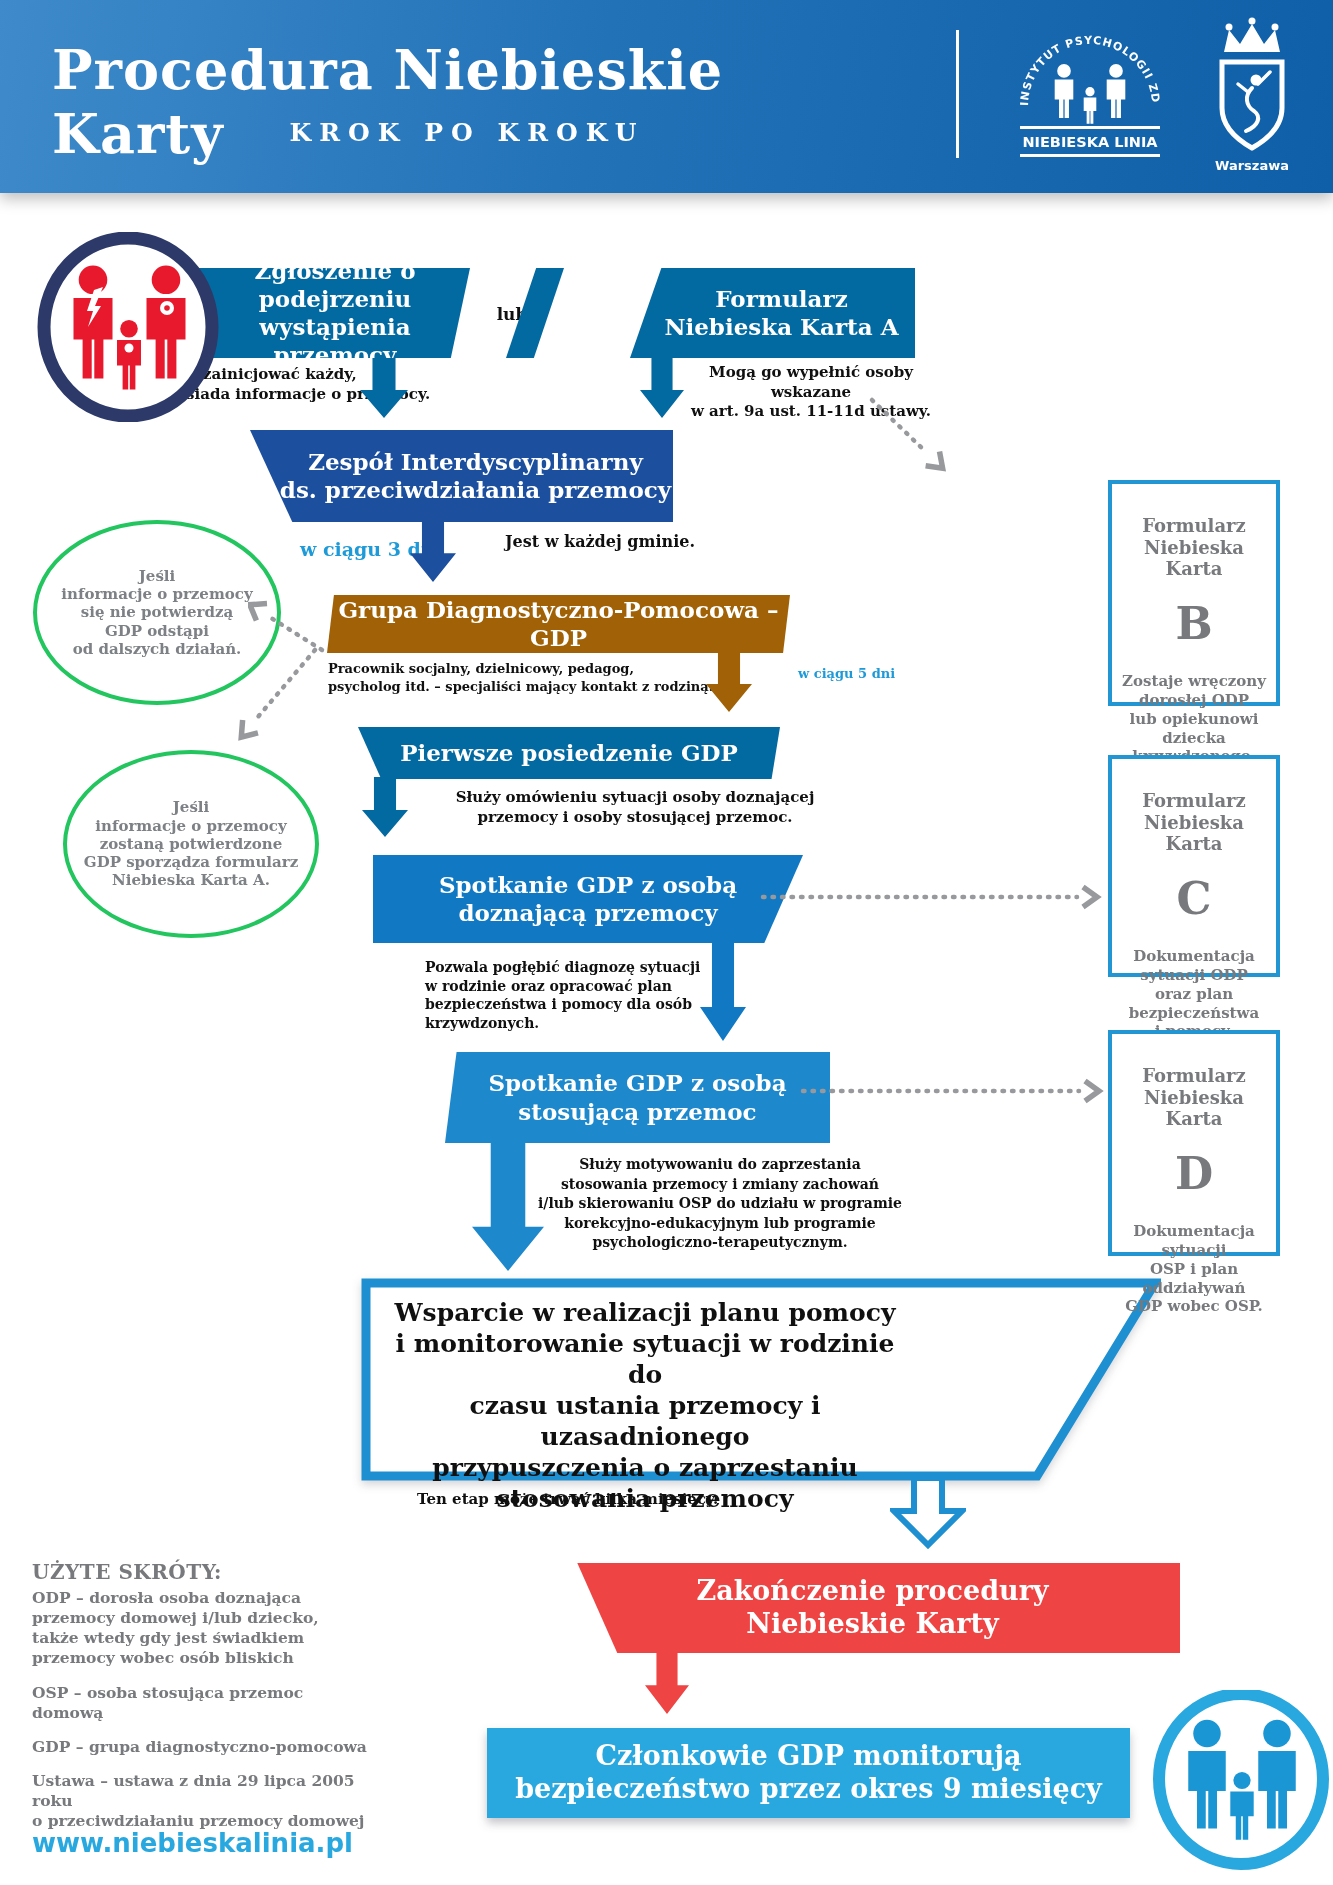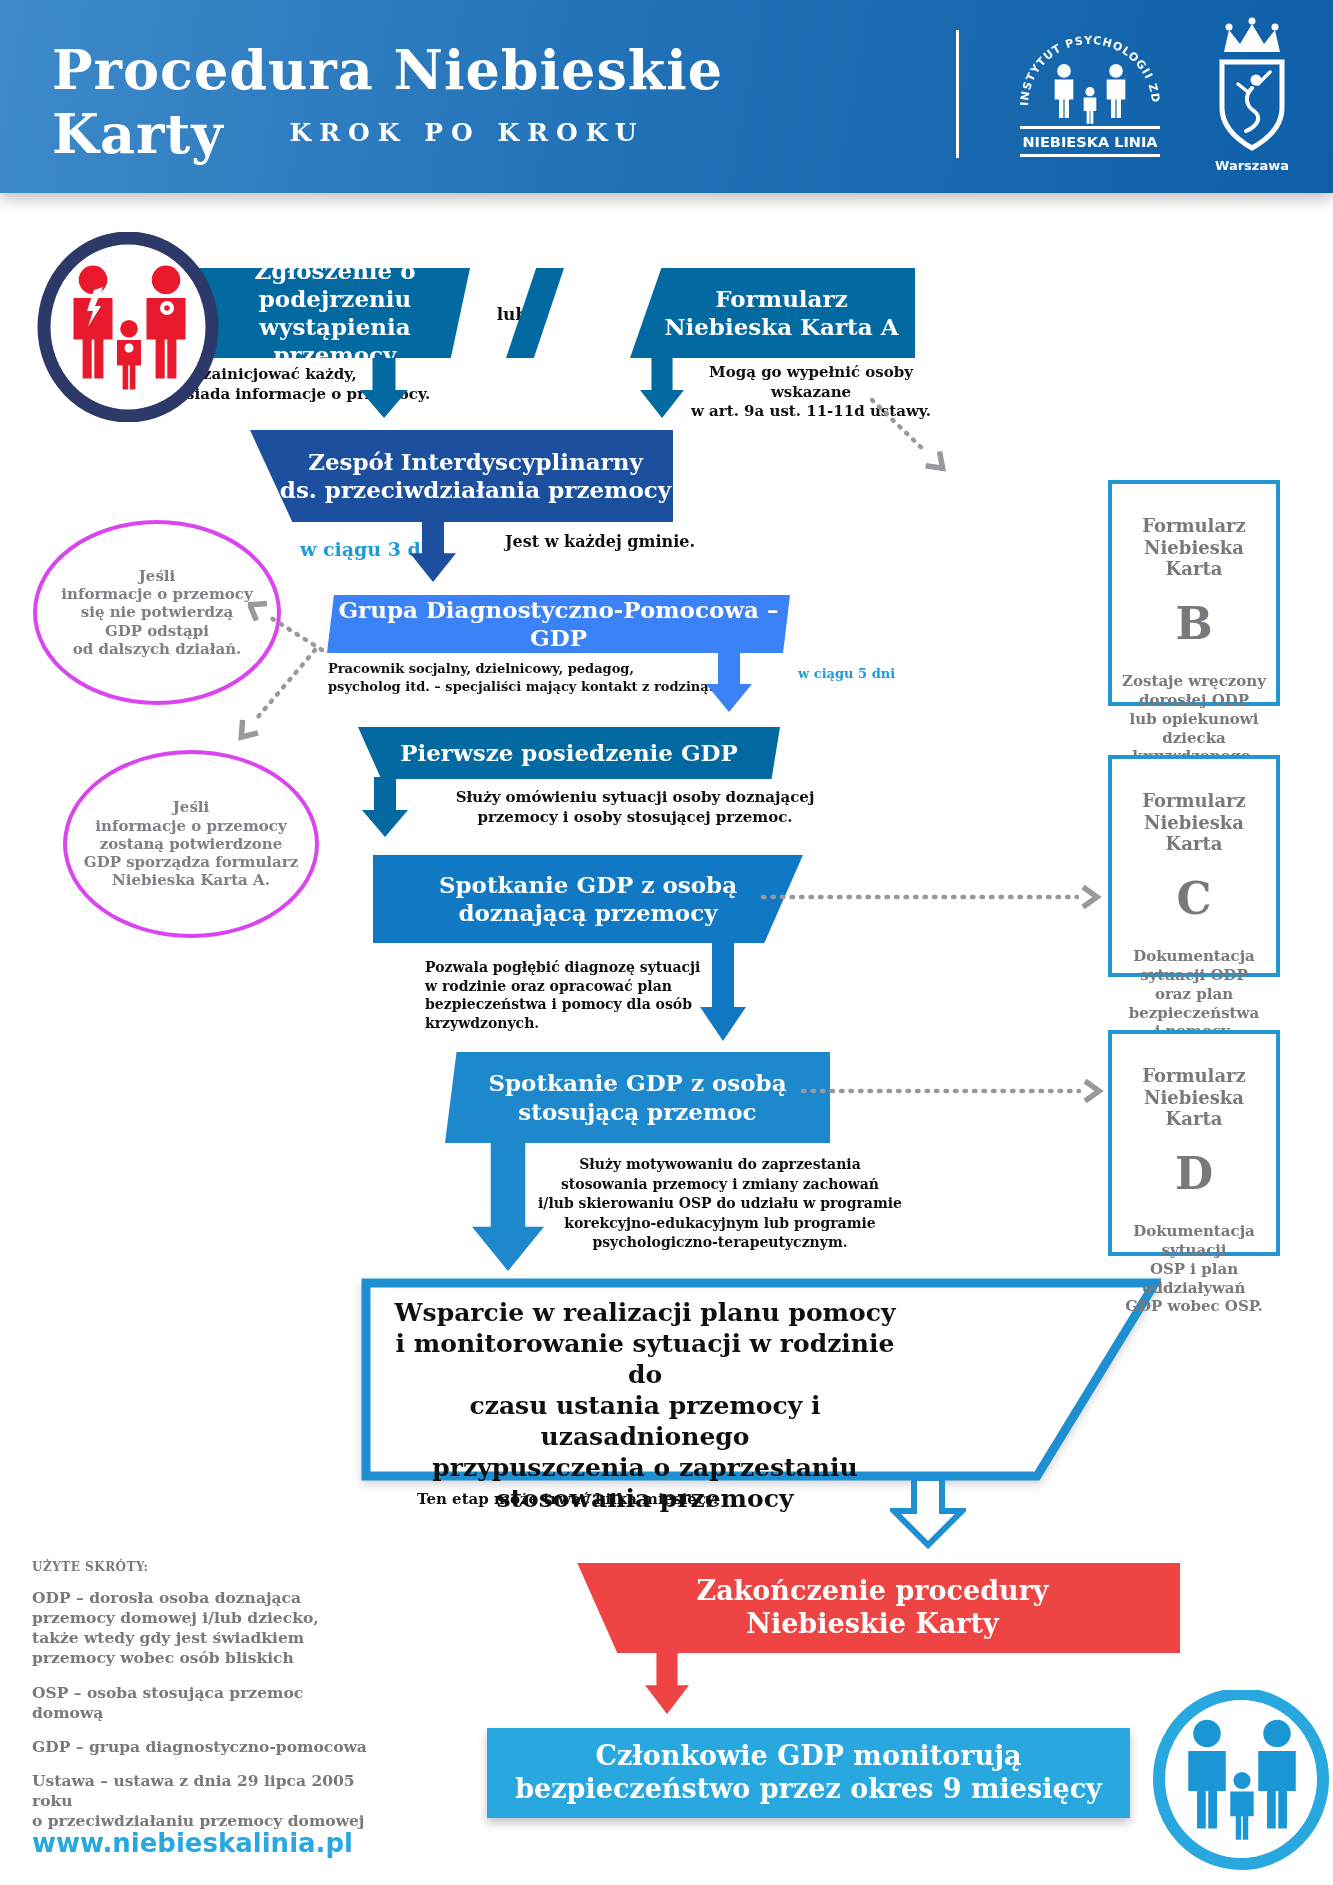--- a/index.html
+++ b/index.html
@@ -10,39 +10,39 @@
   #header{left:0;top:0;width:1333px;height:193px;
           background:linear-gradient(100deg,#3e8aca 0%,#2272b8 45%,#0e5fa7 100%);
           box-shadow:0 6px 14px rgba(0,0,0,.25);color:#fff;}
   #header-title{left:52px;top:38px;width:830px;font-size:54px;font-weight:bold;letter-spacing:1px;}
   #header-subtitle{left:52px;top:118px;width:830px;text-align:center;font-size:25px;font-weight:bold;letter-spacing:8px;}
   .divider{left:956px;top:30px;width:3px;height:128px;background:#fff;}
   
   .box{color:#fff;font-weight:bold;display:flex;align-items:center;justify-content:center;
        text-align:center;white-space:pre-line;line-height:1.22;
        filter:drop-shadow(0 5px 5px rgba(40,40,60,.28));}
-  .navy{background:#0369a1;} .royal{background:#1c4f9e;} .bmed{background:#3b82f6;}
+  .navy{background:#0369a1;} .royal{background:#1c4f9e;} .bmed{background:#a16207;}
   .bbri{background:#0369a1;} .b6{background:#1179c3;} .b7{background:#1e88cd;}
   .b9{background:#ef4444;} .b10{background:#29a7df;}
   .barrow{position:absolute;clip-path:polygon(26% 0,74% 0,74% 55%,100% 55%,50% 100%,0 55%,26% 55%);
           filter:drop-shadow(0 3px 3px rgba(40,40,60,.25));}
   .barrow.long{clip-path:polygon(26% 0,74% 0,74% 66%,100% 66%,50% 100%,0 66%,26% 66%);}
   .caption{color:#101010;font-weight:bold;white-space:pre-line;line-height:1.3;}
   .note-blue{color:#1e9ad8;font-weight:bold;}
-  .ellipse{border:4px solid #d946ef;border-radius:50%;background:#fff;color:#7d8084;
+  .ellipse{border:4px solid #22c55e;border-radius:50%;background:#fff;color:#7d8084;
            font-weight:bold;display:flex;align-items:center;justify-content:center;
            text-align:center;white-space:pre-line;font-size:15px;line-height:1.22;}
   .form-box{border:4px solid #2196d3;background:#fff;color:#77797c;text-align:center;
             font-weight:bold;padding:12px 6px;box-sizing:border-box;white-space:pre-line;}
   .form-box .fh{font-size:18px;line-height:1.2;}
   .form-box .letter{font-size:44px;line-height:1.15;}
   .form-box .ft{font-size:15px;line-height:1.25;margin-top:4px;}
   
   #legend{left:32px;top:1560px;width:366px;color:#77797c;font-weight:bold;}
-  #legend .lh{font-size:12px;letter-spacing:.5px;margin-bottom:14px;}
+  #legend .lh{font-size:20px;letter-spacing:.5px;margin-bottom:4px;}
   #legend .li{font-size:15.5px;line-height:1.3;margin-bottom:14px;white-space:pre-line;}
   #website{left:32px;top:1828px;font-family:"DejaVu Sans",sans-serif;font-weight:bold;
            font-size:26px;color:#29a8e0;text-decoration:none;}
   svg text{font-family:"DejaVu Sans",sans-serif;}
 </style>
 </head>
 <body>
 
 <svg width="0" height="0" style="position:absolute" aria-hidden="true">
   <defs>

